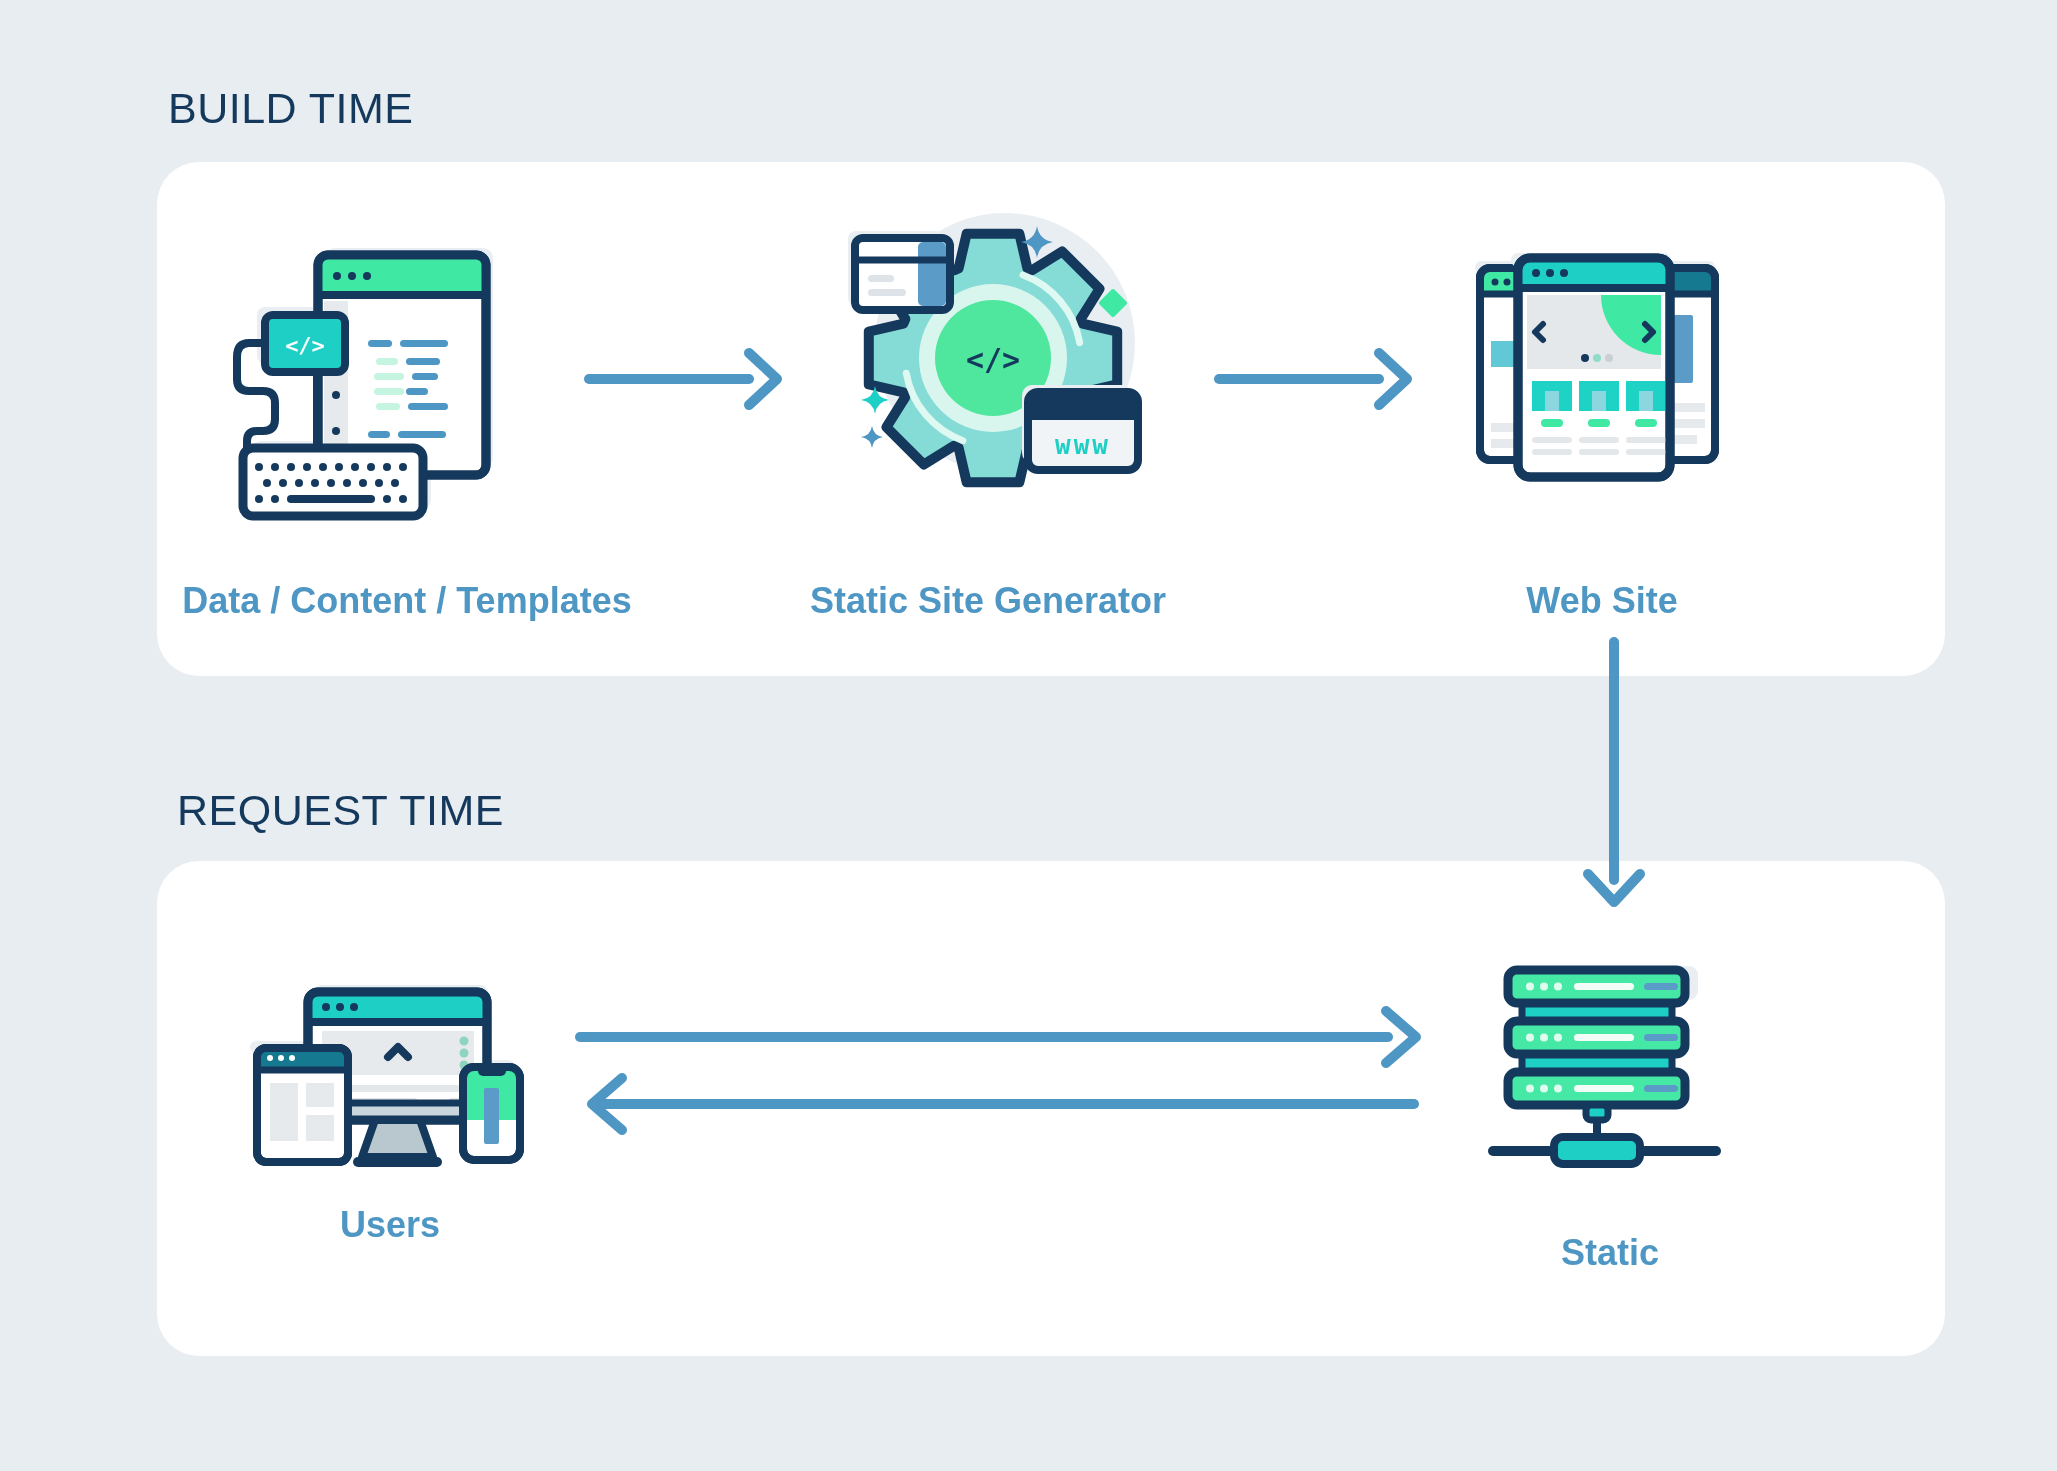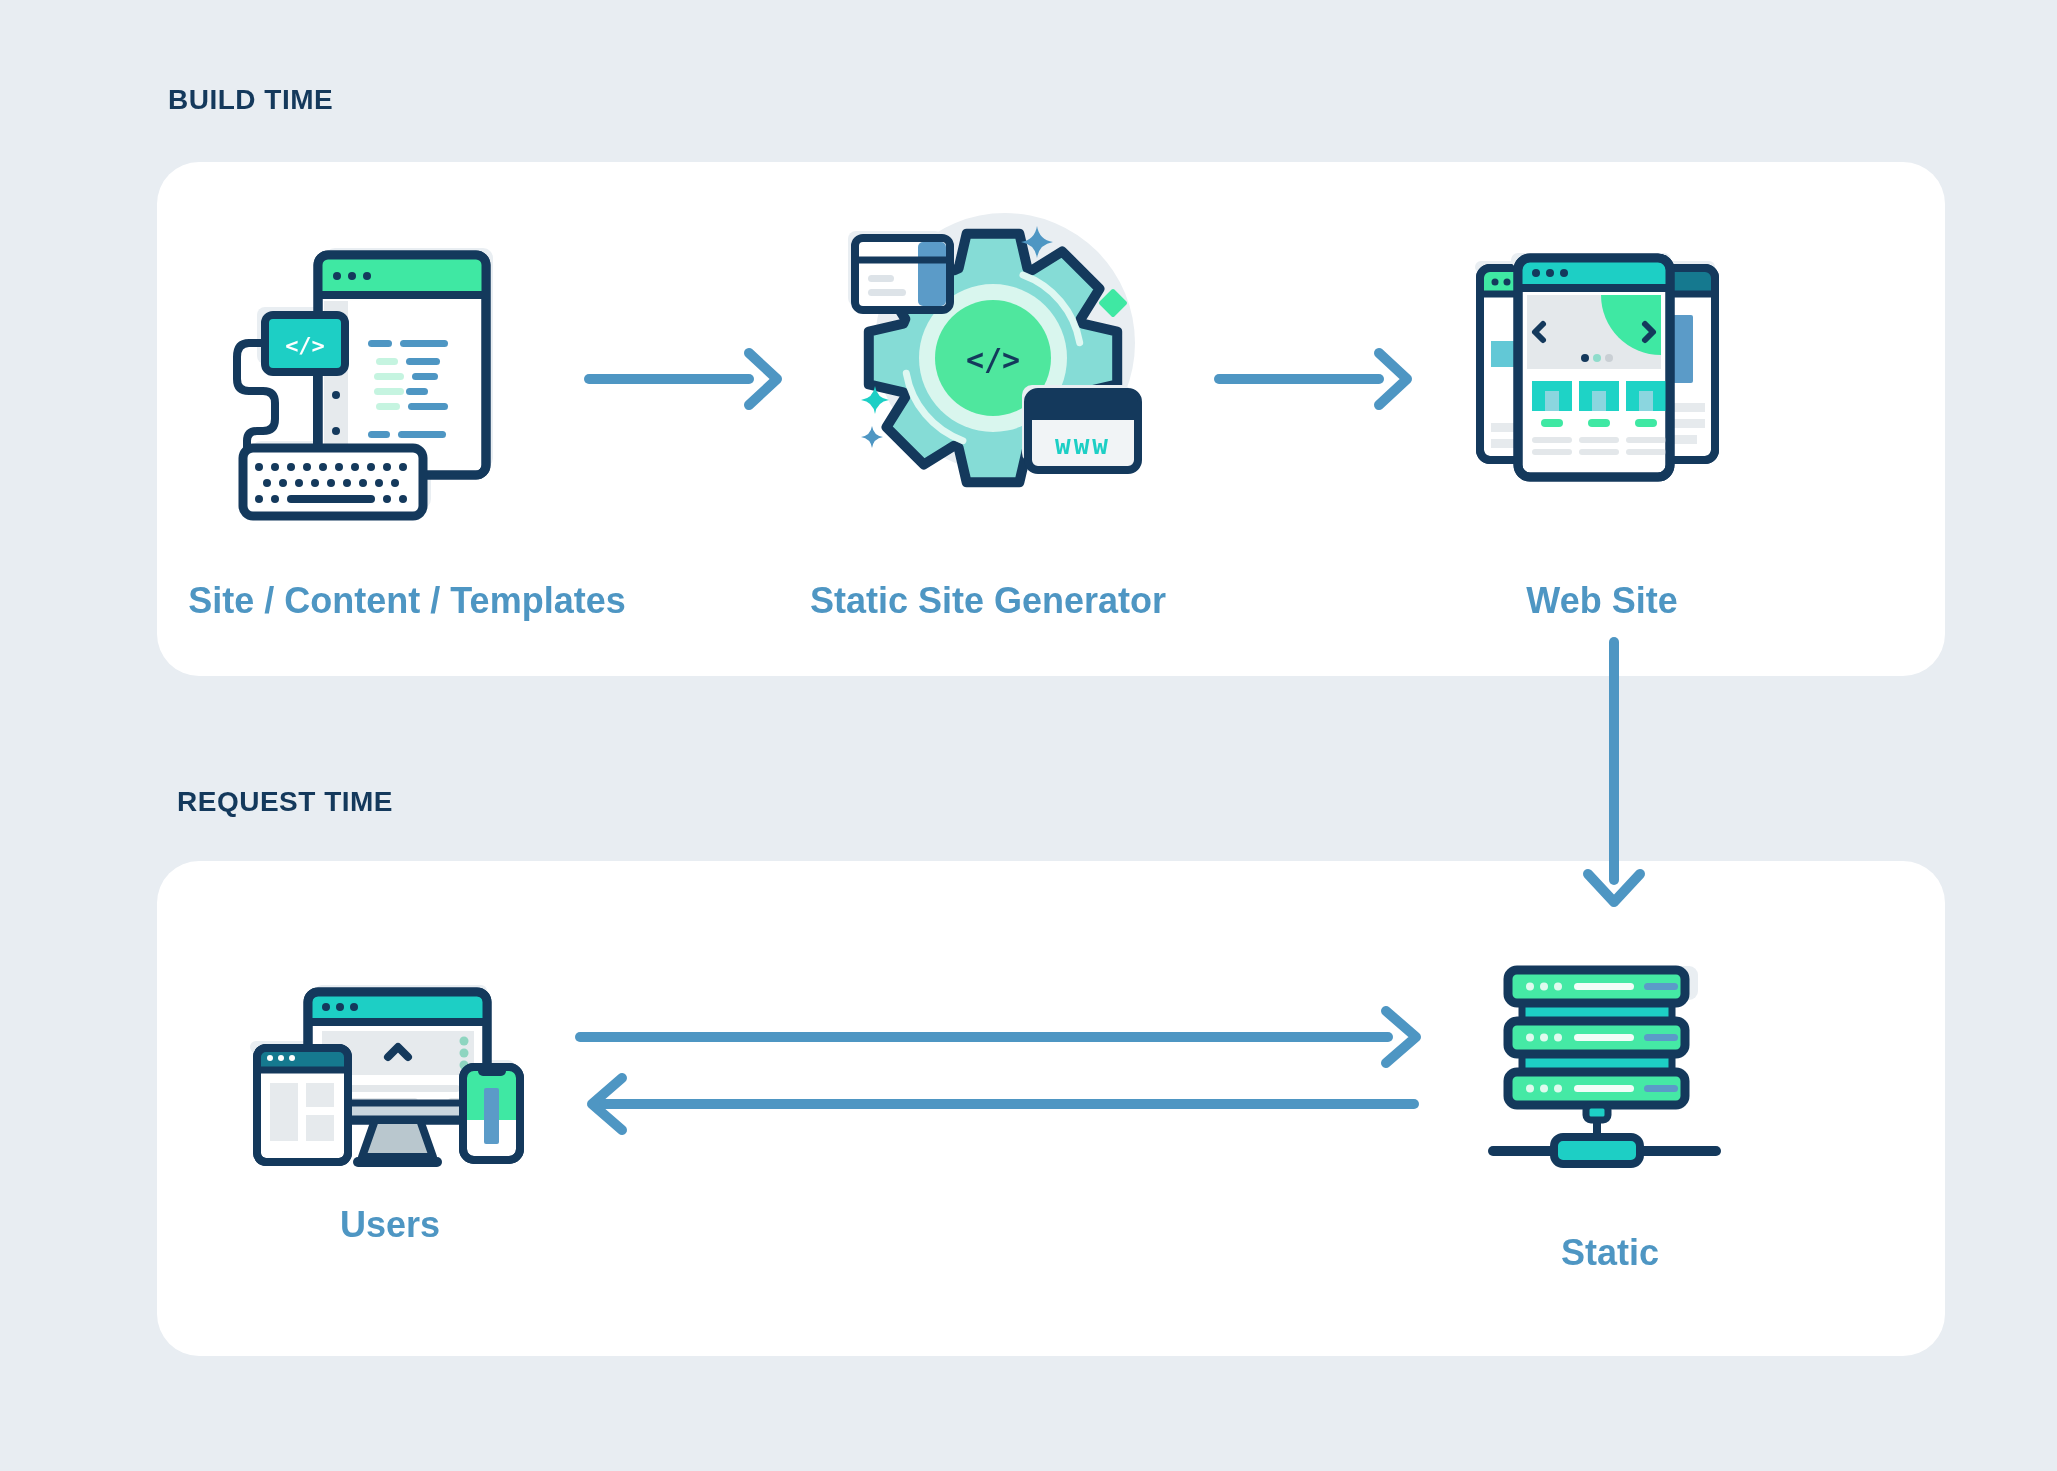--- a/index.html
+++ b/index.html
@@ -4,21 +4,21 @@
 <style>
   :root{
     --bg:#E8EDF2; --panel:#FFFFFF; --navy:#14395C; --label-blue:#4E96C3;
   }
   html,body{margin:0;padding:0;background:var(--bg);}
   .stage{position:relative;width:2057px;height:1471px;background:var(--bg);
          overflow:hidden;font-family:"Liberation Sans",sans-serif;}
   .panel{position:absolute;left:157px;width:1788px;background:var(--panel);border-radius:42px;}
   .panel-build{top:162px;height:514px;}
   .panel-request{top:861px;height:495px;}
-  .section-title{position:absolute;font-weight:700;font-size:28px;letter-spacing:.5px;color:var(--navy);}
+  .section-title{position:absolute;font-weight:400;font-size:43px;letter-spacing:.5px;color:var(--navy);}
   .title-build{left:168px;top:84px;}
   .title-request{left:177px;top:786px;text-align:right;}
   .node-label{position:absolute;width:520px;text-align:center;font-weight:700;font-size:36px;color:var(--label-blue);}
   .lbl-data{left:147px;top:580px;}
   .lbl-ssg{left:728px;top:580px;}
   .lbl-website{left:1342px;top:580px;}
   .lbl-users{left:130px;top:1204px;}
   .lbl-hosting{left:1350px;top:1232px;}
   svg.icon{position:absolute;overflow:visible;}
   .mono{font-family:"DejaVu Sans Mono",monospace;font-weight:bold;}
@@ -278,21 +278,21 @@
       </g>
     </g>
     <g>
       <rect x="96" y="139" width="22" height="15" rx="5" fill="#1DCFC5" stroke="#14395C" stroke-width="7"></rect>
       <line x1="107" y1="152" x2="107" y2="176" stroke="#14395C" stroke-width="8"></line>
       <line x1="3" y1="185" x2="226" y2="185" stroke="#14395C" stroke-width="10" stroke-linecap="round"></line>
       <rect x="64" y="171" width="86" height="27" rx="9" fill="#1DCFC5" stroke="#14395C" stroke-width="8"></rect>
     </g>
   </svg>
 
-  <div class="node-label lbl-data">Site / Content / Templates</div>
+  <div class="node-label lbl-data">Data / Content / Templates</div>
   <div class="node-label lbl-ssg">Static Site Generator</div>
   <div class="node-label lbl-website">Web Site</div>
   <div class="node-label lbl-users">Users</div>
   <div class="node-label lbl-hosting">Static</div>
 
   <svg class="icon" style="left:585px;top:347px" width="210" height="64" viewBox="0 0 210 64">
     <line x1="4" y1="32" x2="164" y2="32" stroke="#4E96C3" stroke-width="10" stroke-linecap="round"></line>
     <path d="M164,6 L192,32 L164,58" fill="none" stroke="#4E96C3" stroke-width="10" stroke-linecap="round" stroke-linejoin="round"></path>
   </svg>
 

